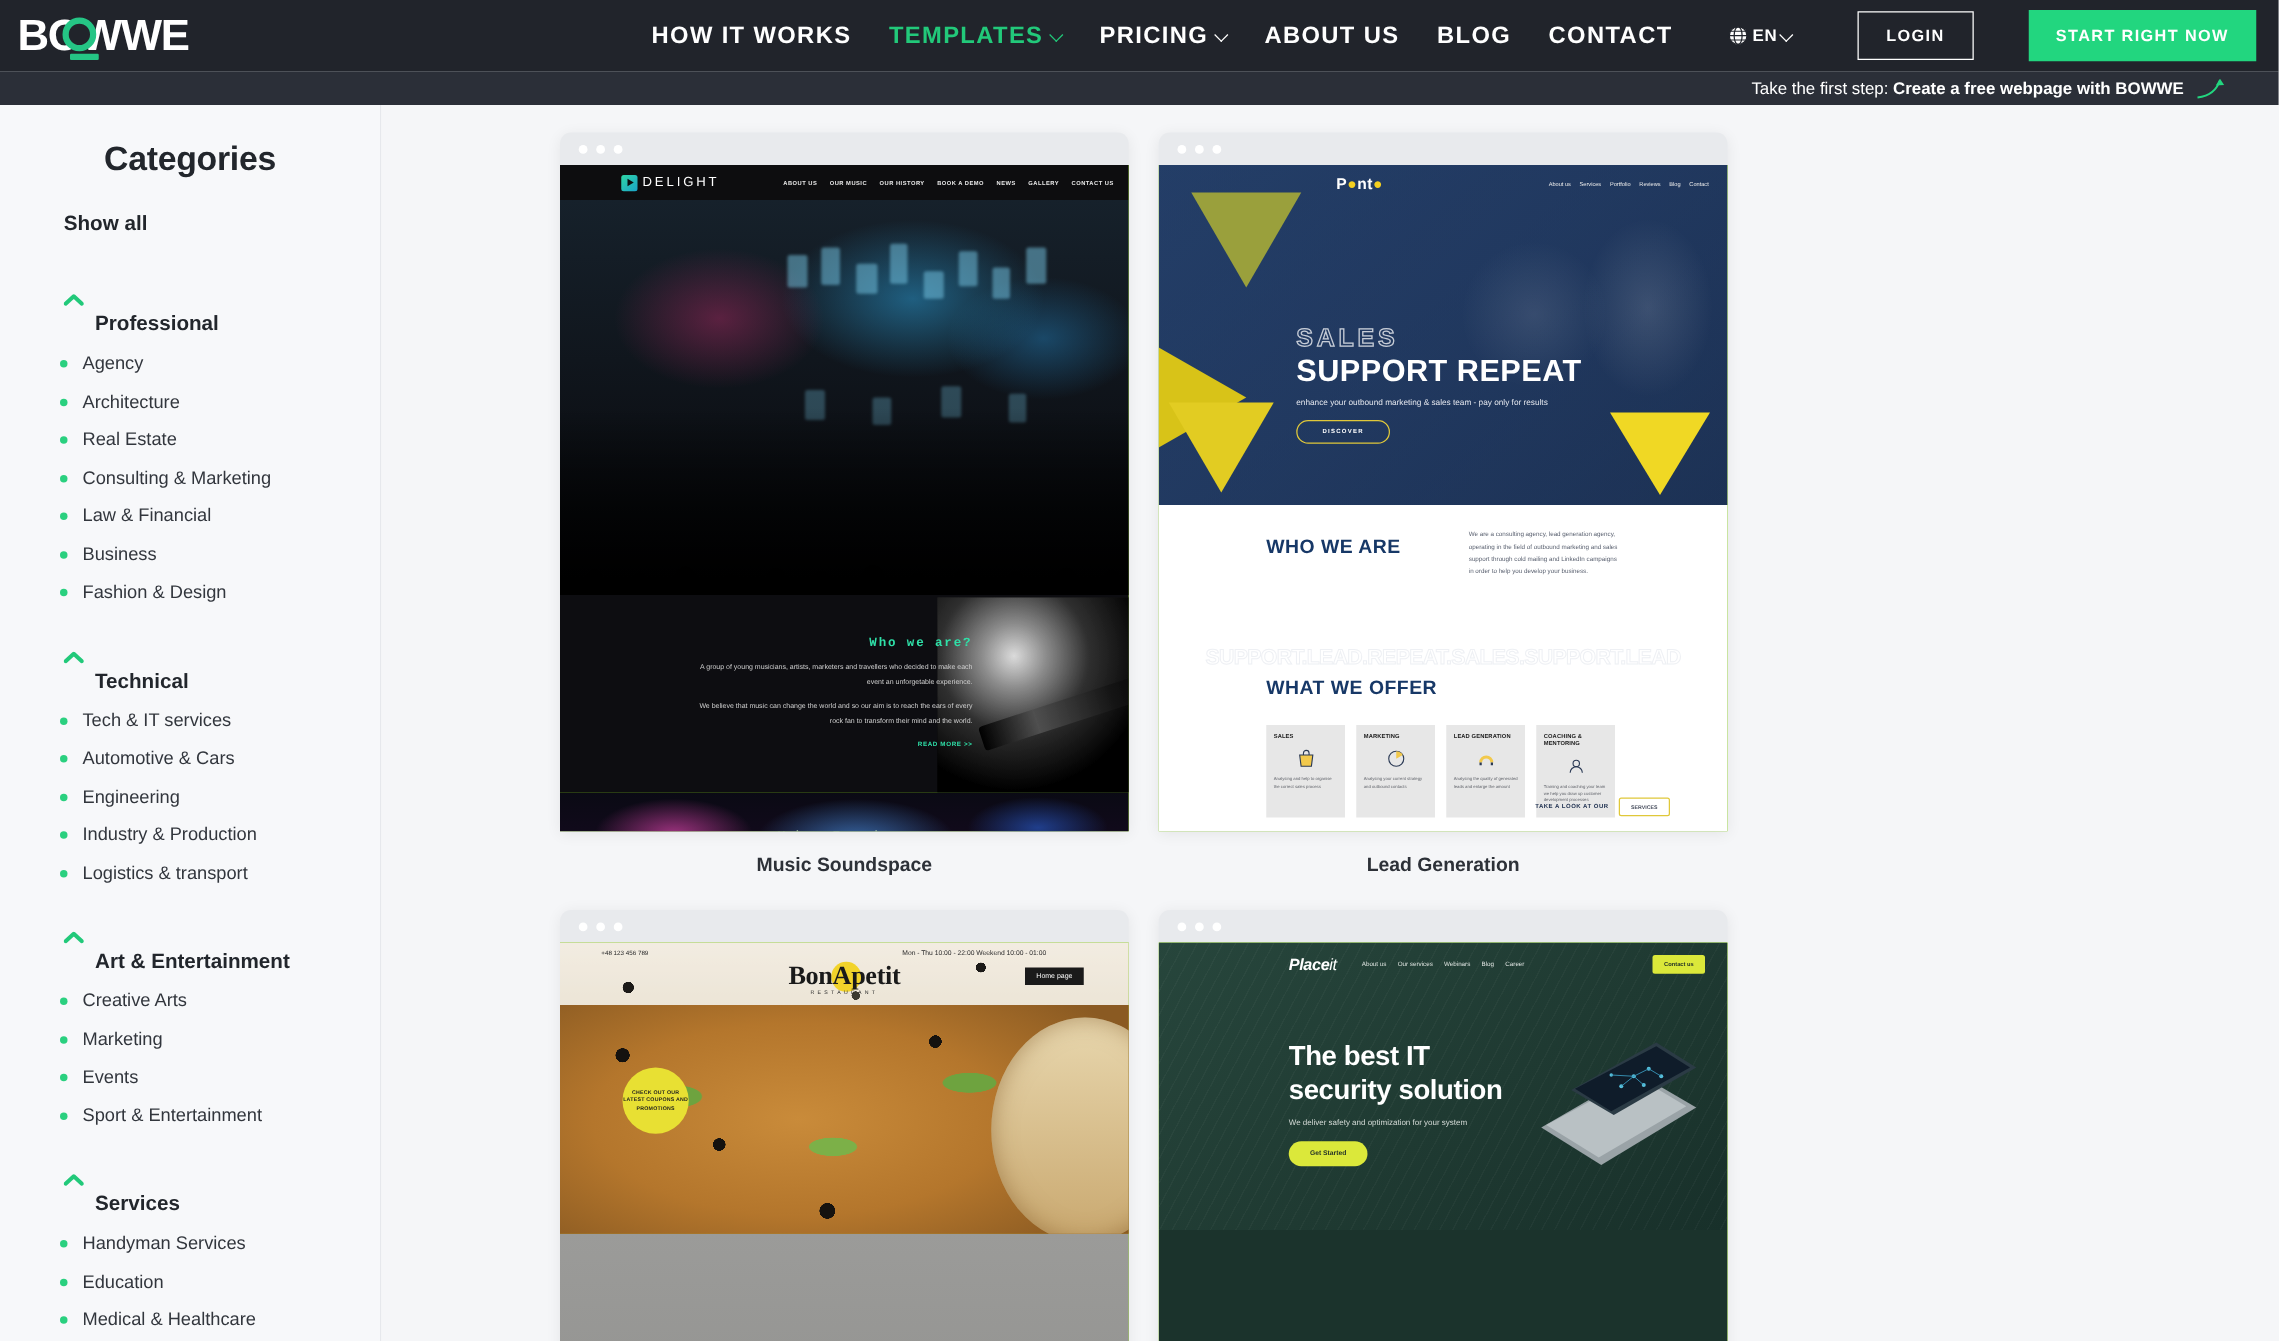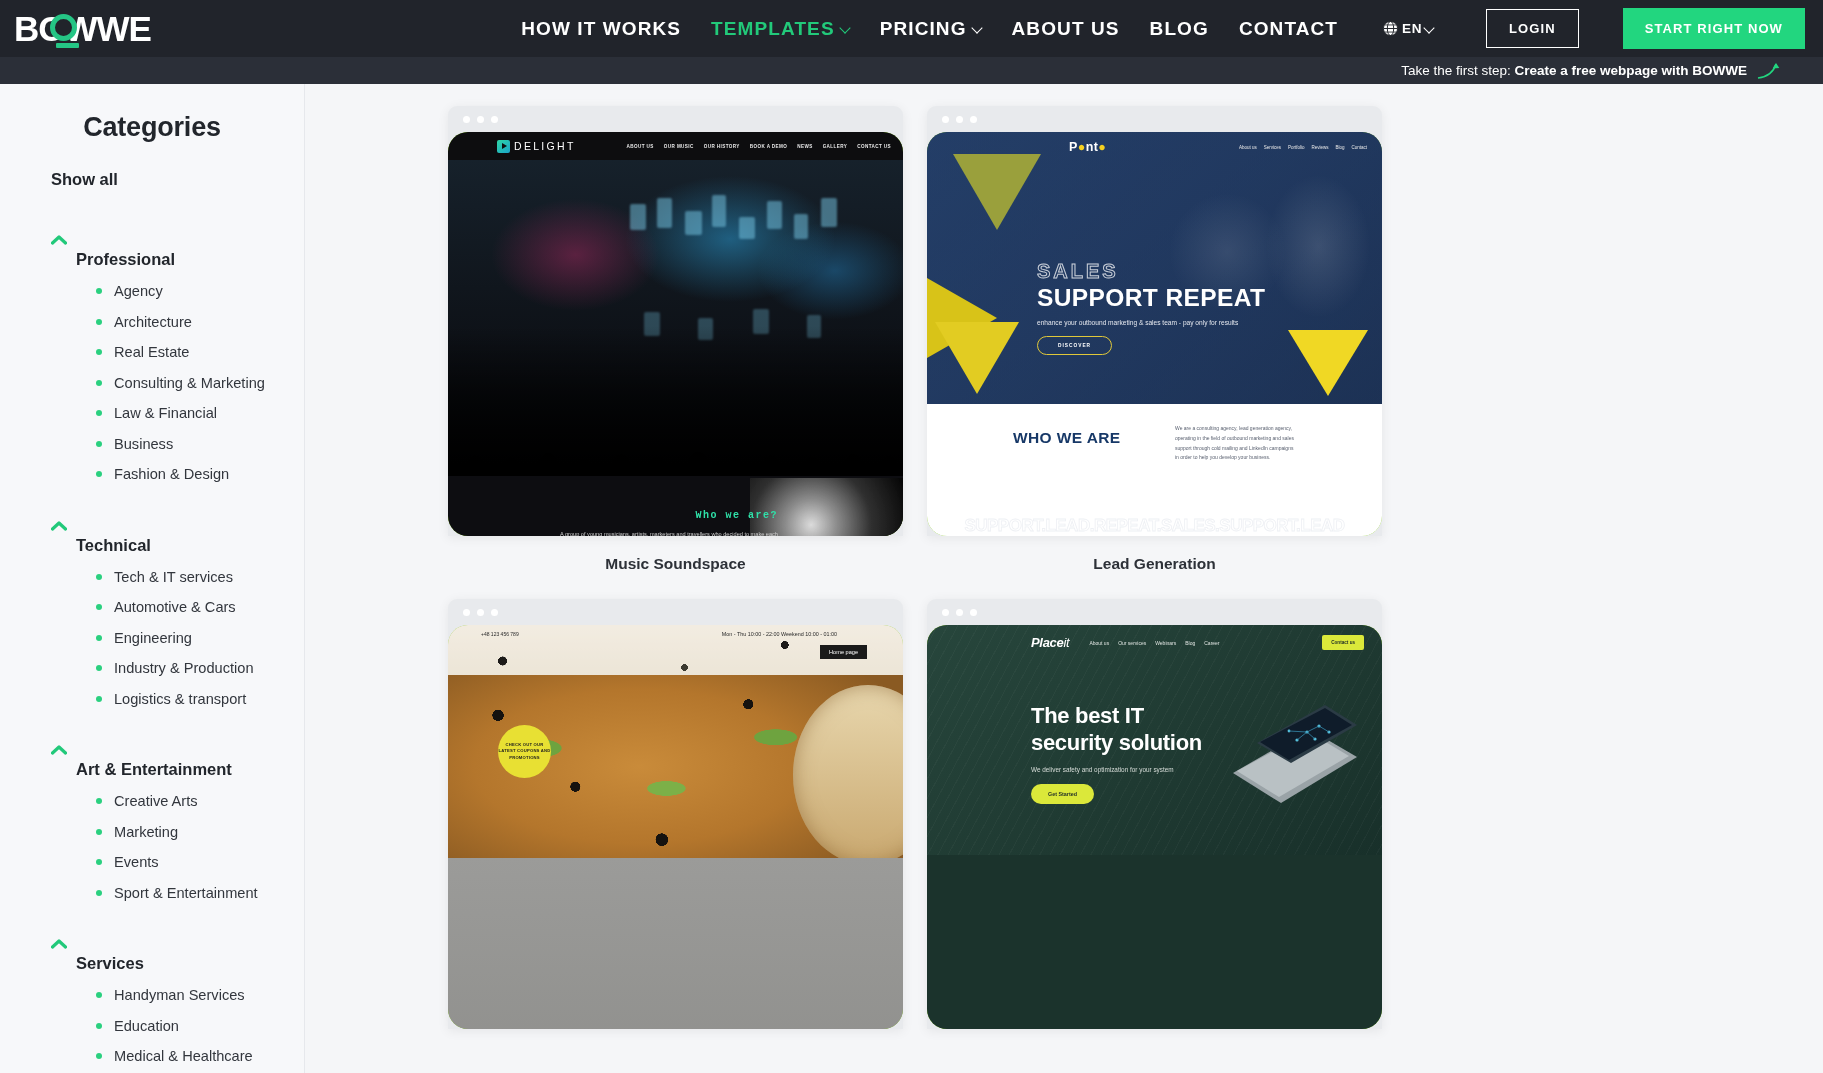--- a/index.html
+++ b/index.html
@@ -99,21 +99,21 @@
   .group {
     display: flex; align-items: center; gap: 9px;
     padding-left: 51px; margin-bottom: 14px; cursor: pointer;
   }
   .group-caret {
     width: 16px; height: 10px; flex: 0 0 16px;
   }
   .group-label { font-size: 16.5px; font-weight: 700; color: #22262c; margin-top: 39px; }
   .sub {
     display: flex; align-items: center; gap: 12px;
-    padding-left: 96px; margin-bottom: 14.5px; cursor: pointer;
+    padding-left: 48px; margin-bottom: 14.5px; cursor: pointer;
   }
   .dot {
     width: 6px; height: 6px; border-radius: 50%;
     background: #2ad07f; flex: 0 0 6px;
   }
   .sub-label { font-size: 14.6px; color: #32363d; }
 
   
   .content {
     flex: 1; padding: 22px 0 0 0; overflow: hidden; background: #f5f6f8;
@@ -130,23 +130,22 @@
     border-radius: 9px 9px 0 0;
     padding-top: 0;
     box-shadow: 0 2px 12px rgba(0,0,0,.07);
   }
   .bbar {
     height: 26px; display: flex; align-items: center; gap: 7px;
     padding-left: 15px;
   }
   .bdot { width: 7px; height: 7px; border-radius: 50%; background: #ffffff; }
   .shot {
-    height: 404px; overflow: hidden; position: relative;
+    height: 533px; overflow: hidden; position: relative;
     background: #84cc16;
-    border-radius: 20px;
   }
   .card-title {
     text-align: center; font-size: 15.5px; font-weight: 700;
     color: #2d3138; padding: 19px 0 26px 0;
   }
 
   
   .d-nav {
     height: 28px; background: #0d0d0f;
     display: flex; align-items: center; padding: 0 12px;
@@ -722,20 +721,27 @@
           <div class="bbar">
             <span class="bdot"></span>
             <span class="bdot"></span>
             <span class="bdot"></span>
           </div>
           <div class="shot">
             <div class="b-top">
               <div class="b-phone">+48 123 456 789</div>
               <div class="b-hours">Mon - Thu 10:00 - 22:00 Weekend 10:00 - 01:00</div>
               <div class="b-home">Home page</div>
+              <div class="b-logo">
+                <div class="b-logo-main">
+                  <span class="b-logo-circle"></span>
+                  <span>BonApetit</span>
+                </div>
+                <div class="b-logo-sub">RESTAURANT</div>
+              </div>
             </div>
             <div class="b-pizza">
               <div class="b-badge">
                 <span>CHECK OUT OUR LATEST COUPONS AND PROMOTIONS</span>
               </div>
             </div>
             <div class="b-wood"></div>
           </div>
         </div>
 

